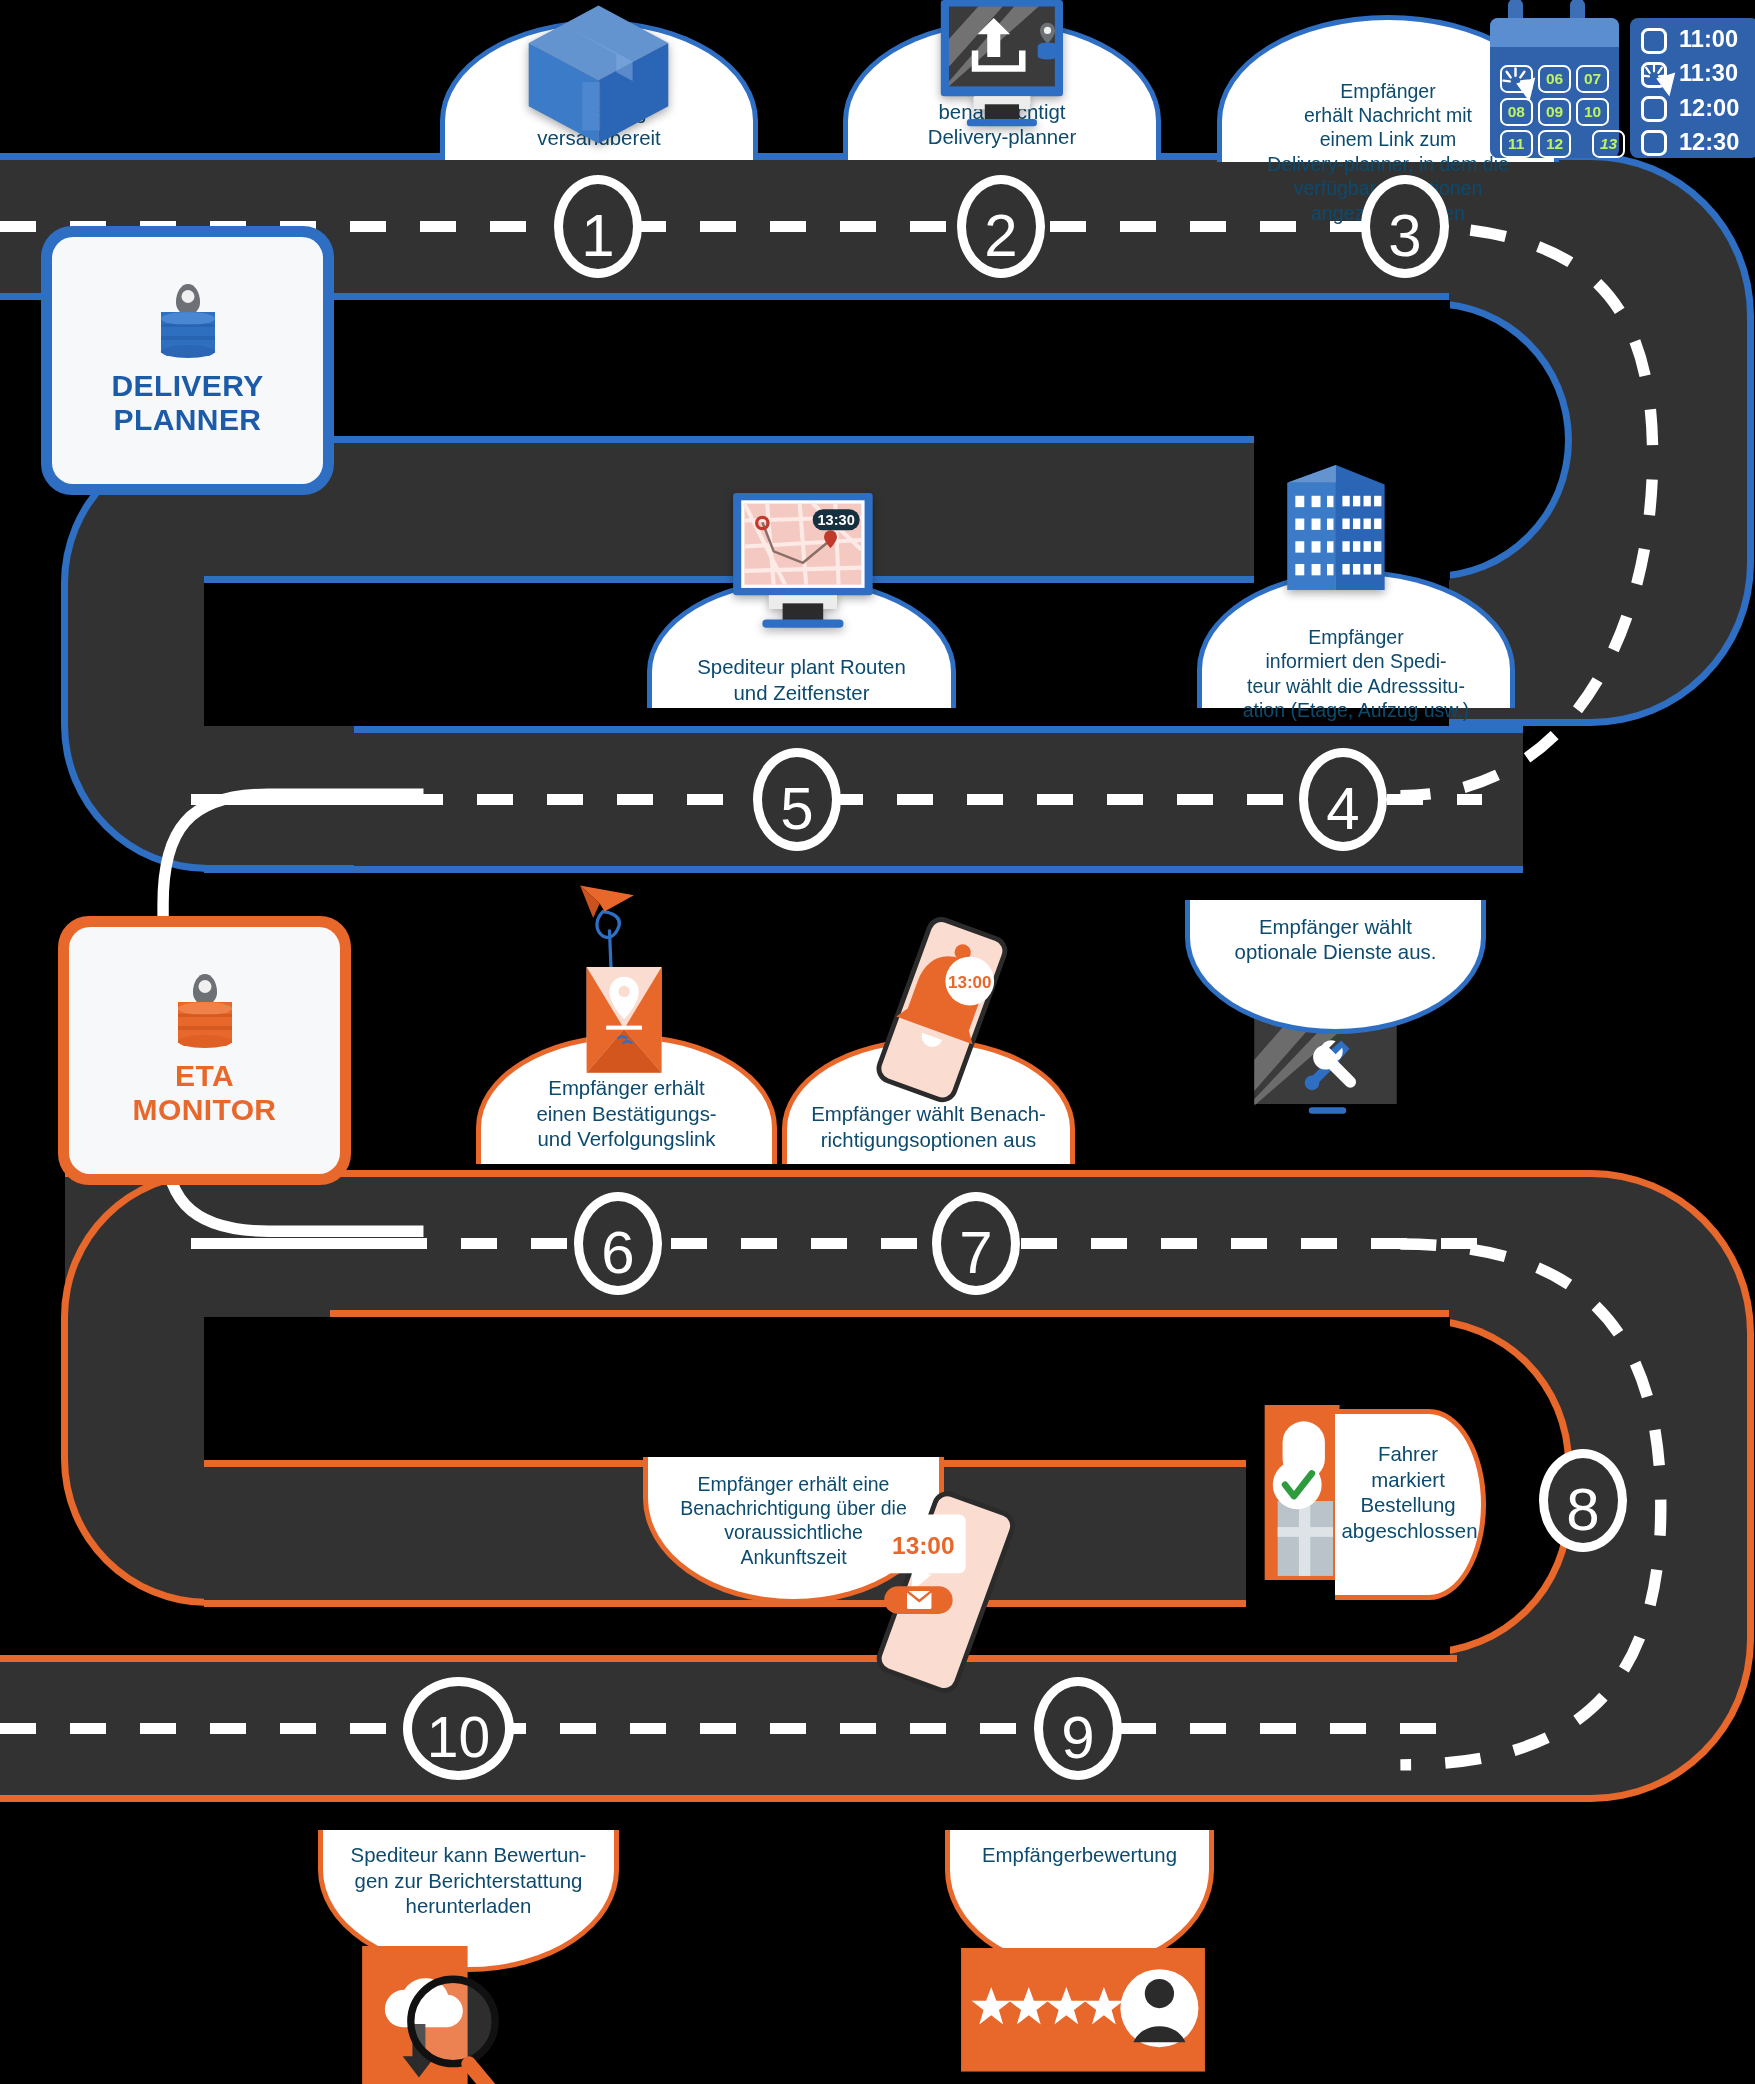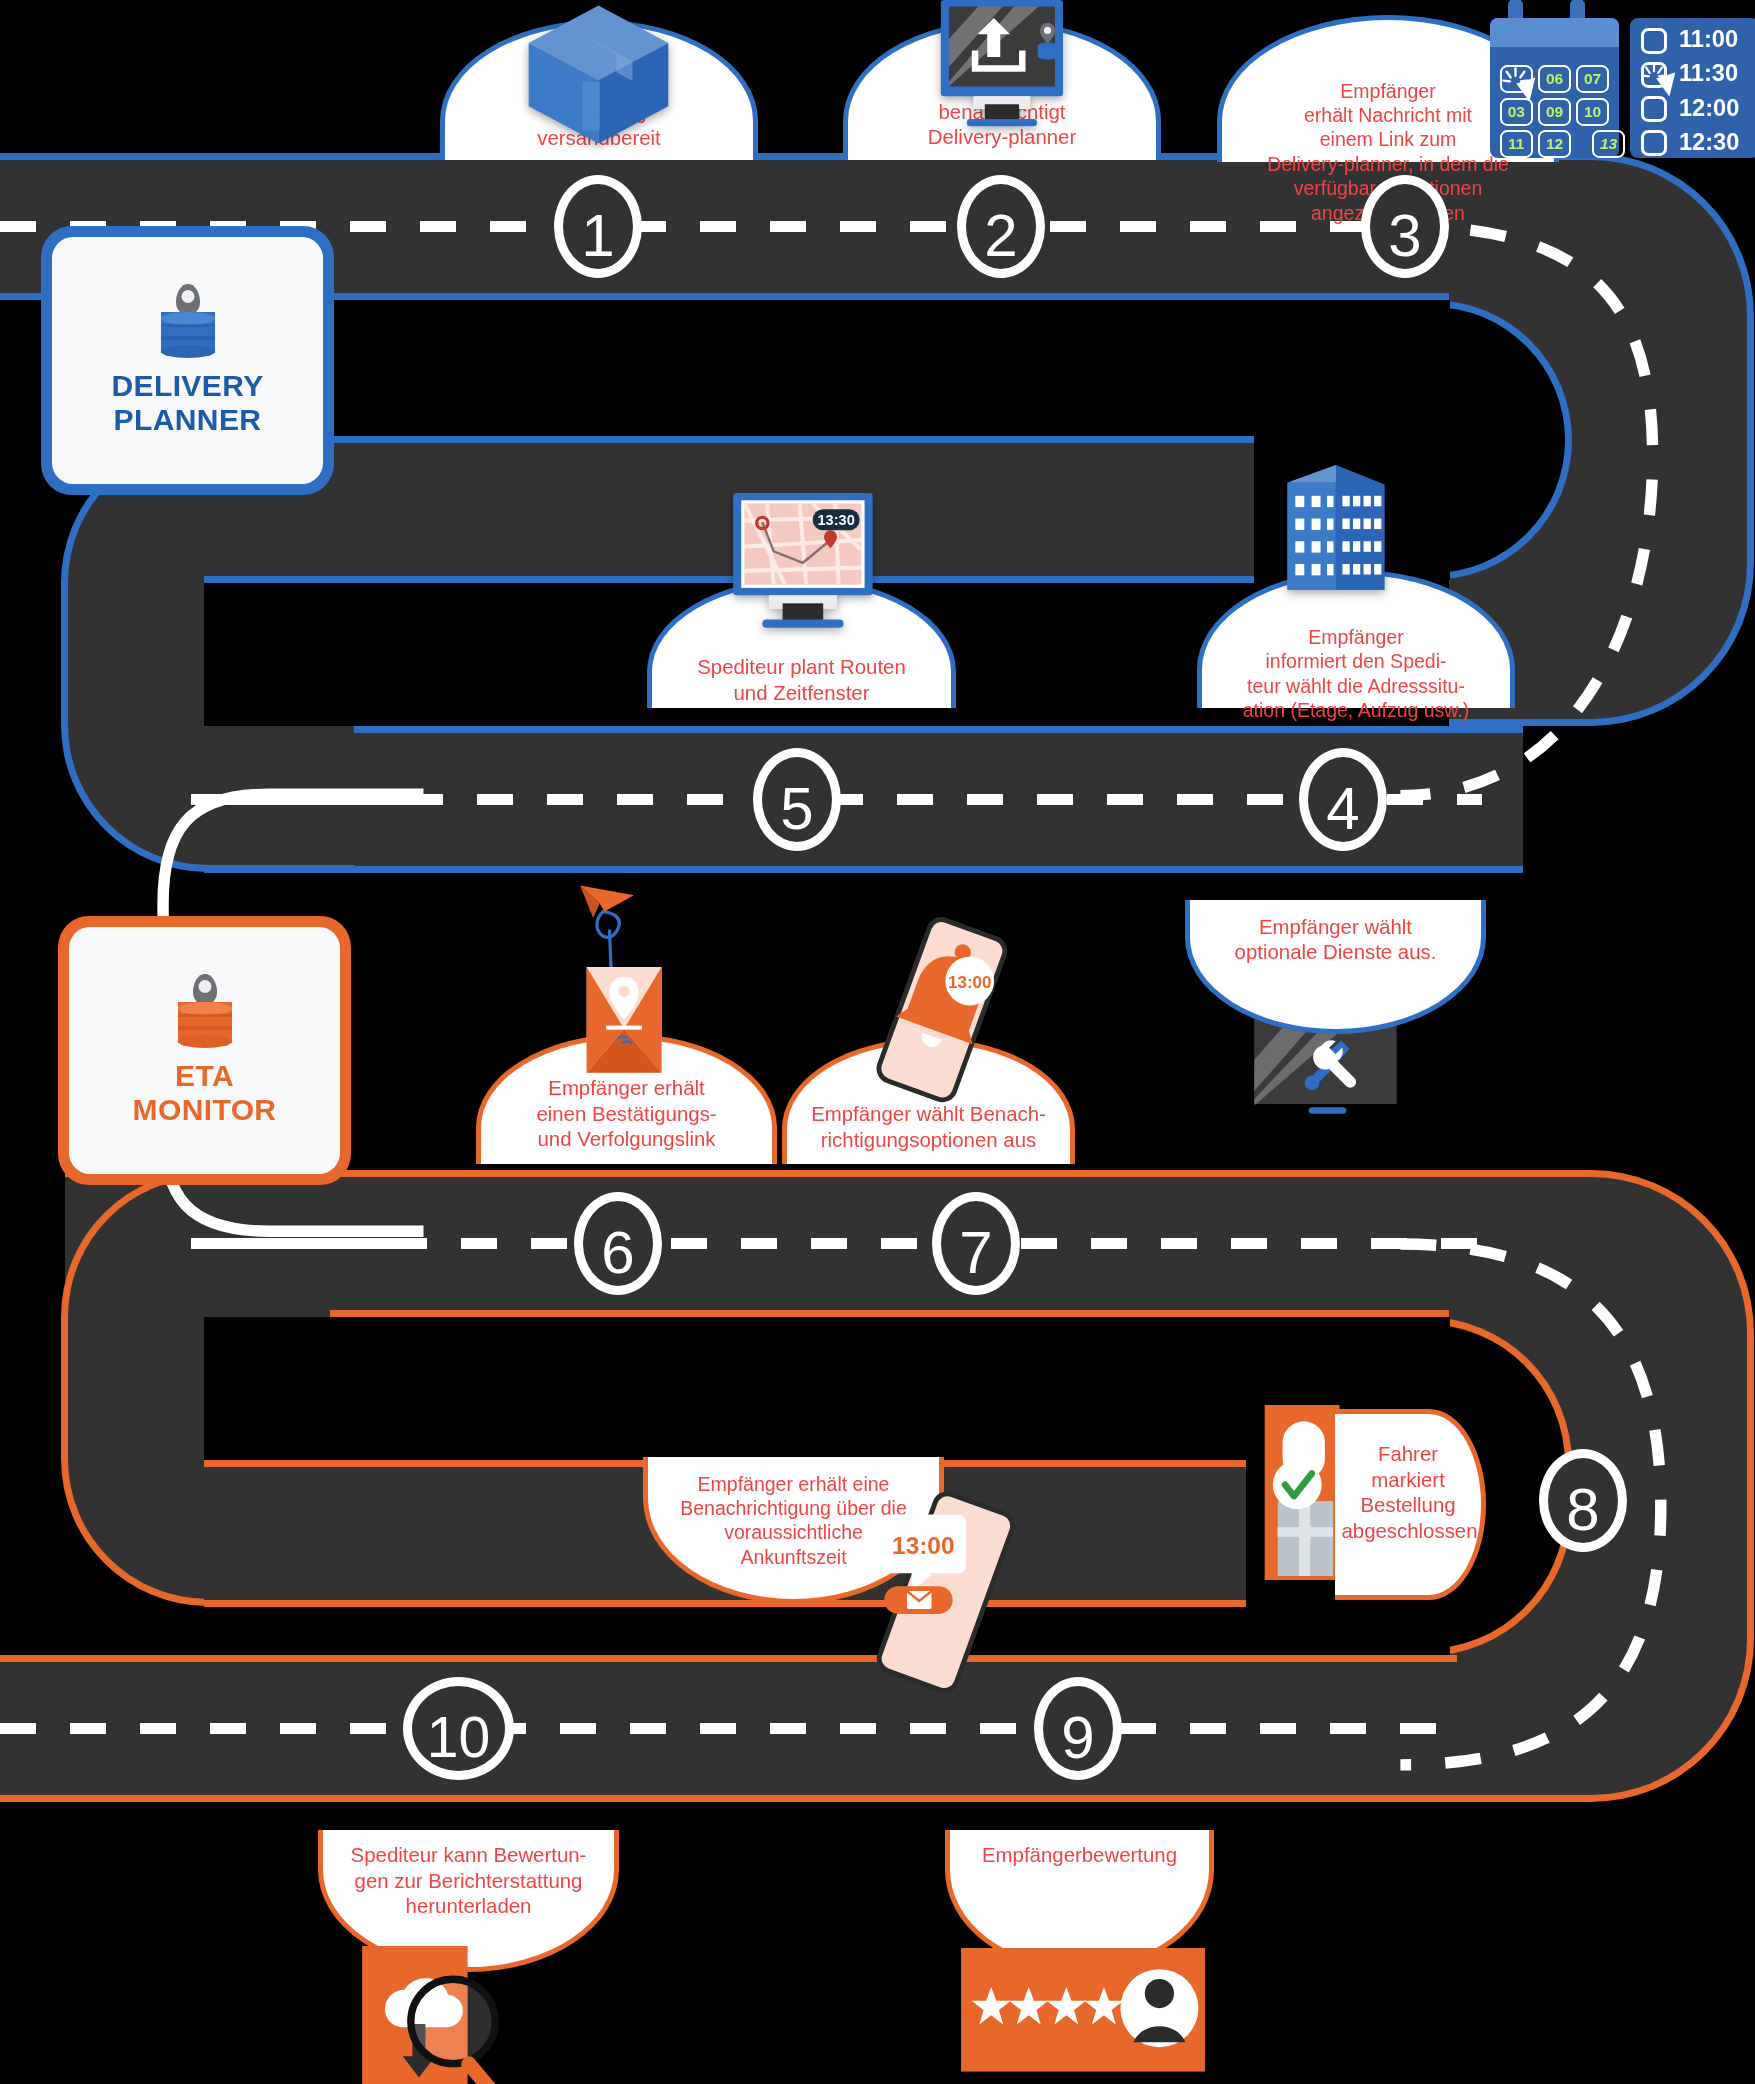--- a/index.html
+++ b/index.html
@@ -75,21 +75,21 @@
     z-index: 30;
     box-sizing: border-box;
   }
   .stepnum.wide { width: 111px; font-size: 57px; }
   
   .dome {
     position: absolute;
     background: #ffffff;
     box-sizing: border-box;
     text-align: center;
-    color: #ef4444;
+    color: #0c4a6e;
     z-index: 20;
   }
   .dome-up {
     border: 5.7px solid var(--edge);
     border-bottom: none;
     border-radius: 50% 50% 0 0 / 72% 72% 0 0;
   }
   .dome-down {
     border: 5.7px solid var(--edge);
     border-top: none;
@@ -302,21 +302,21 @@
   </style>
 
   <div class="calwrap" data-name="calendar-timeslot-icon" style="left:1490px; top:11.4px; width:261px; height:147px;">
     <div class="cal-ring" data-name="calendar-ring" style="left:18px;"></div>
     <div class="cal-ring" data-name="calendar-ring" style="left:80px;"></div>
     <div class="cal" data-name="calendar-body" style="left:0; top:6.5px; width:129px; height:140px;">
       <div class="cal-head" data-name="calendar-header"></div>
       <div class="cell" data-name="calendar-day-selected" style="left:9.8px; top:47px;"></div>
       <div class="cell" data-name="calendar-day" style="left:48px; top:47px;">06</div>
       <div class="cell" data-name="calendar-day" style="left:86px; top:47px;">07</div>
-      <div class="cell" data-name="calendar-day" style="left:9.8px; top:80px;">03</div>
+      <div class="cell" data-name="calendar-day" style="left:9.8px; top:80px;">08</div>
       <div class="cell" data-name="calendar-day" style="left:48px; top:80px;">09</div>
       <div class="cell" data-name="calendar-day" style="left:86px; top:80px;">10</div>
       <div class="cell" data-name="calendar-day" style="left:9.8px; top:112px;">11</div>
       <div class="cell" data-name="calendar-day" style="left:48px; top:112px;">12</div>
       <div class="cell" data-name="calendar-day" style="left:102px; top:112px;font-style:italic;">13</div>
       <svg data-name="click-burst-icon" style="position:absolute; left:11.4px; top:47px;" width="29" height="28" viewBox="0 0 36 34">
         <g stroke="#ffffff" stroke-width="3" stroke-linecap="round">
           <line x1="18" y1="4" x2="18" y2="13"></line>
           <line x1="7" y1="8" x2="12" y2="15"></line>
           <line x1="29" y1="8" x2="24" y2="15"></line>

